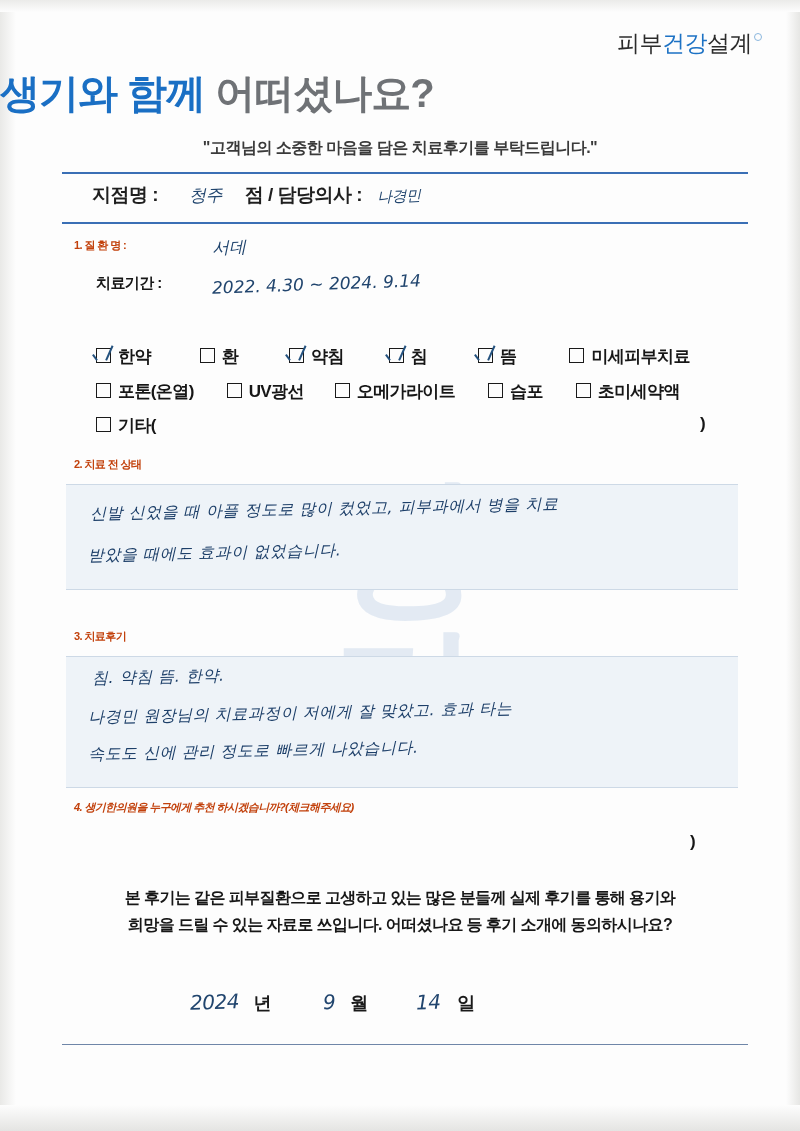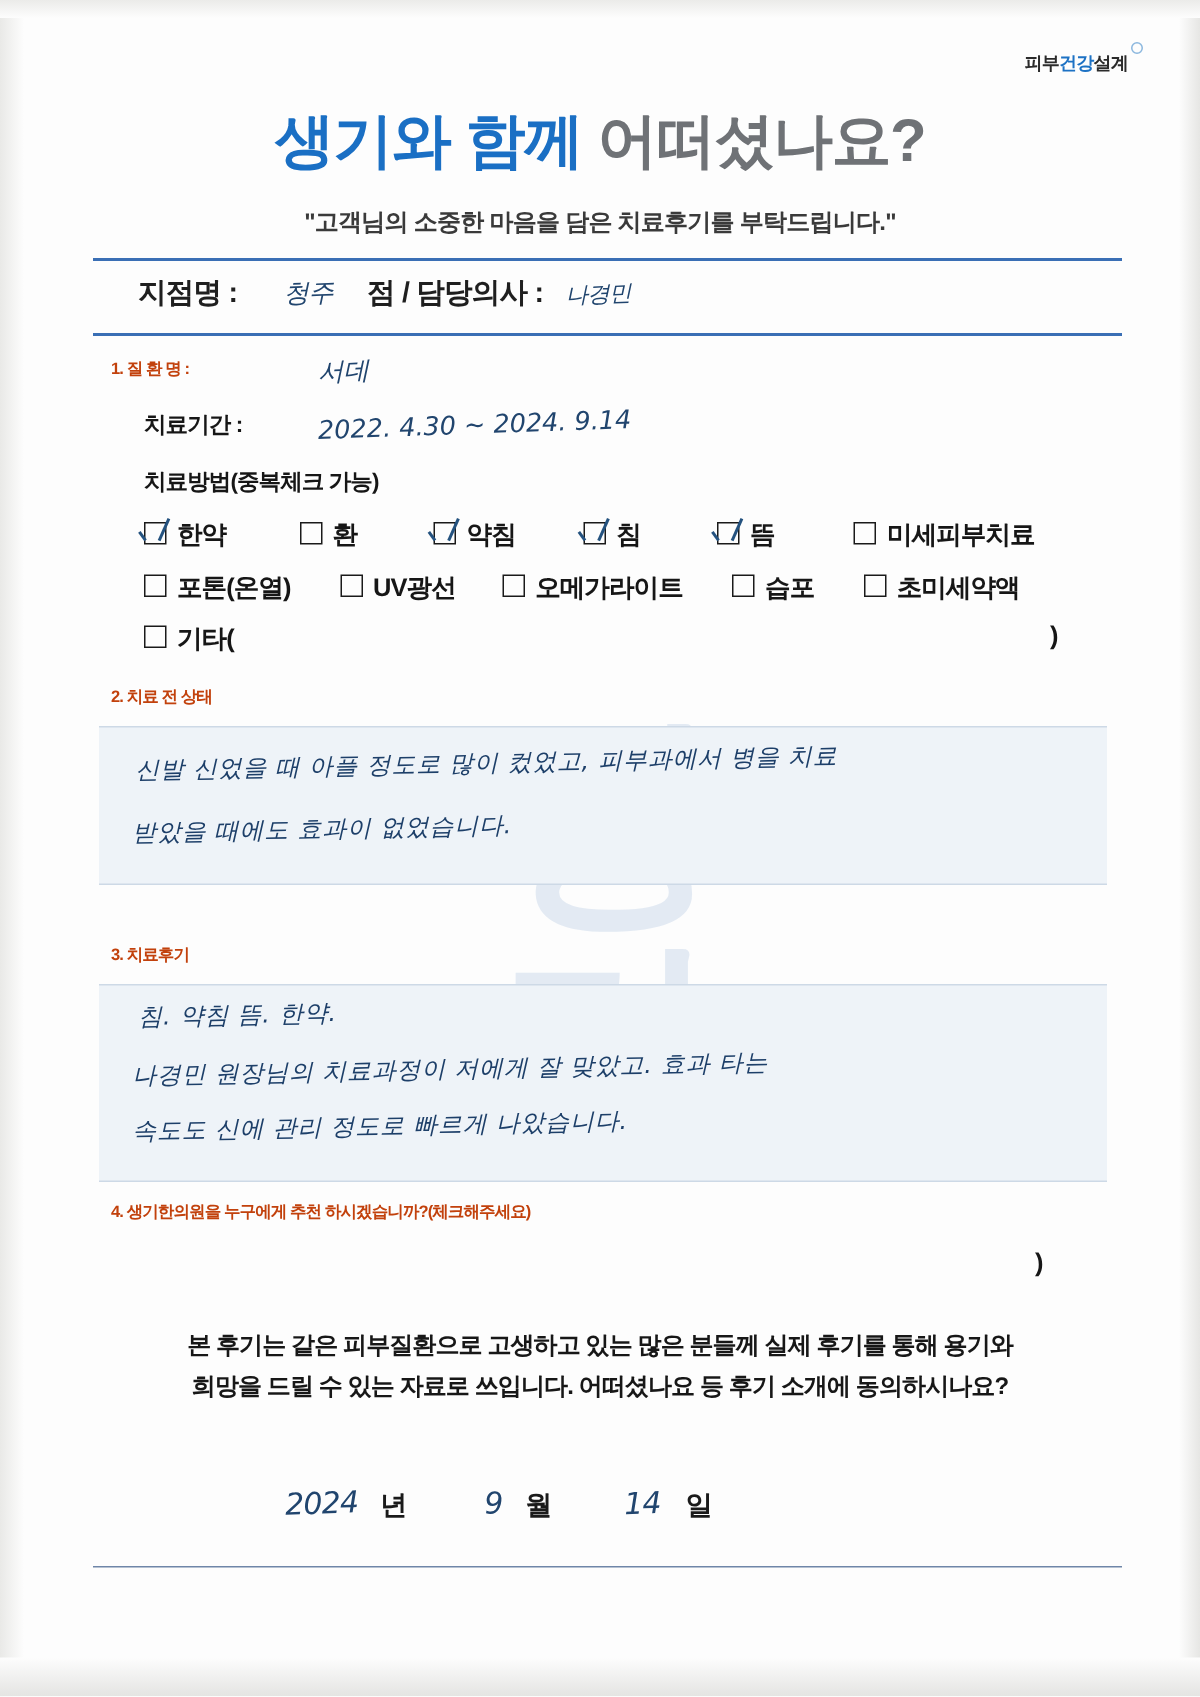--- a/index.html
+++ b/index.html
@@ -58,41 +58,40 @@
     text-align: center;
     opacity: .55;
     pointer-events: none;
     user-select: none;
   }
 
   .brand {
     position: absolute;
     right: 38px;
     top: 28px;
-    font-size: 12px;
-    font-weight: bold;
+    font-size: 23px;
+    font-weight: normal;
     letter-spacing: -0.5px;
     color: #2b2b2b;
     white-space: nowrap;
   }
   .brand .accent { color: #1d72c4; }
   .brand .dot {
     display: inline-block;
     width: 6px; height: 6px;
     border: 1.5px solid #8bb7de;
     border-radius: 50%;
     vertical-align: 10px;
     margin-left: 2px;
   }
 
   .title {
     position: absolute;
     left: 0; right: 0;
     top: 66px;
-    text-align: center;
     font-size: 40px;
     font-weight: bold;
     letter-spacing: -1px;
     color: #1a6fc4;
   }
   .title .grey { color: #6f7276; }
 
   .subtitle {
     position: absolute;
     left: 0; right: 0;
@@ -280,21 +279,20 @@
   </div>
 
   <div class="rule" style="top:222px;"></div>
 
   <div class="q" style="left:74px; top:238px;">1. 질 환 명 :</div>
   <div class="hand" style="position:absolute; left:212px; top:236px;">서데</div>
 
   <div class="sub" style="left:96px; top:274px;">치료기간 :</div>
   <div class="hand" style="position:absolute; left:212px; top:274px;">2022. 4.30    ~  2024. 9.14</div>
 
-  <div class="sub" style="left:96px; top:312px;">치료방법(중복체크 가능)</div>
 
   <div class="opt-row" style="left:96px; top:345px;">
     <span class="opt"><span class="cb checked"></span><span>한약</span></span>
     <span style="display:inline-block;width:40px;"></span>
     <span class="opt"><span class="cb"></span><span>환</span></span>
     <span style="display:inline-block;width:42px;"></span>
     <span class="opt"><span class="cb checked"></span><span>약침</span></span>
     <span style="display:inline-block;width:36px;"></span>
     <span class="opt"><span class="cb checked"></span><span>침</span></span>
     <span style="display:inline-block;width:42px;"></span>
@@ -326,21 +324,21 @@
     <div class="hand-line" style="left:22px; top:58px;">받았을 때에도 효과이 없었습니다.</div>
   </div>
 
   <div class="q" style="left:74px; top:629px;">3. 치료후기</div>
   <div class="answer-box" style="left:66px; top:656px; width:672px; height:130px;">
     <div class="hand-line" style="left:26px; top:10px;">침. 약침 뜸. 한약.</div>
     <div class="hand-line" style="left:22px; top:46px;">나경민 원장님의 치료과정이  저에게 잘 맞았고. 효과 타는</div>
     <div class="hand-line" style="left:22px; top:84px;">속도도 신에 관리 정도로 빠르게 나았습니다.</div>
   </div>
 
-  <div class="q" style="left:74px; top:800px;">4. 생기한의원을 누구에게 추천 하시겠습니까?(체크해주세요)</div>
+  <div class="q" style="left:74px; top:800px;font-style:italic;">4. 생기한의원을 누구에게 추천 하시겠습니까?(체크해주세요)</div>
   <div class="opt" style="position:absolute; left:690px; top:832px;">)</div>
 
   <div class="consent" style="top:884px;">
     <div>본 후기는 같은 피부질환으로 고생하고 있는 많은 분들께 실제 후기를 통해 용기와</div>
     <div>희망을 드릴 수 있는 자료로 쓰입니다. 어떠셨나요 등 후기 소개에 동의하시나요?</div>
   </div>
 
 
   <div class="date-row">
     <span class="hand" style="font-size:20px;">2024</span>

